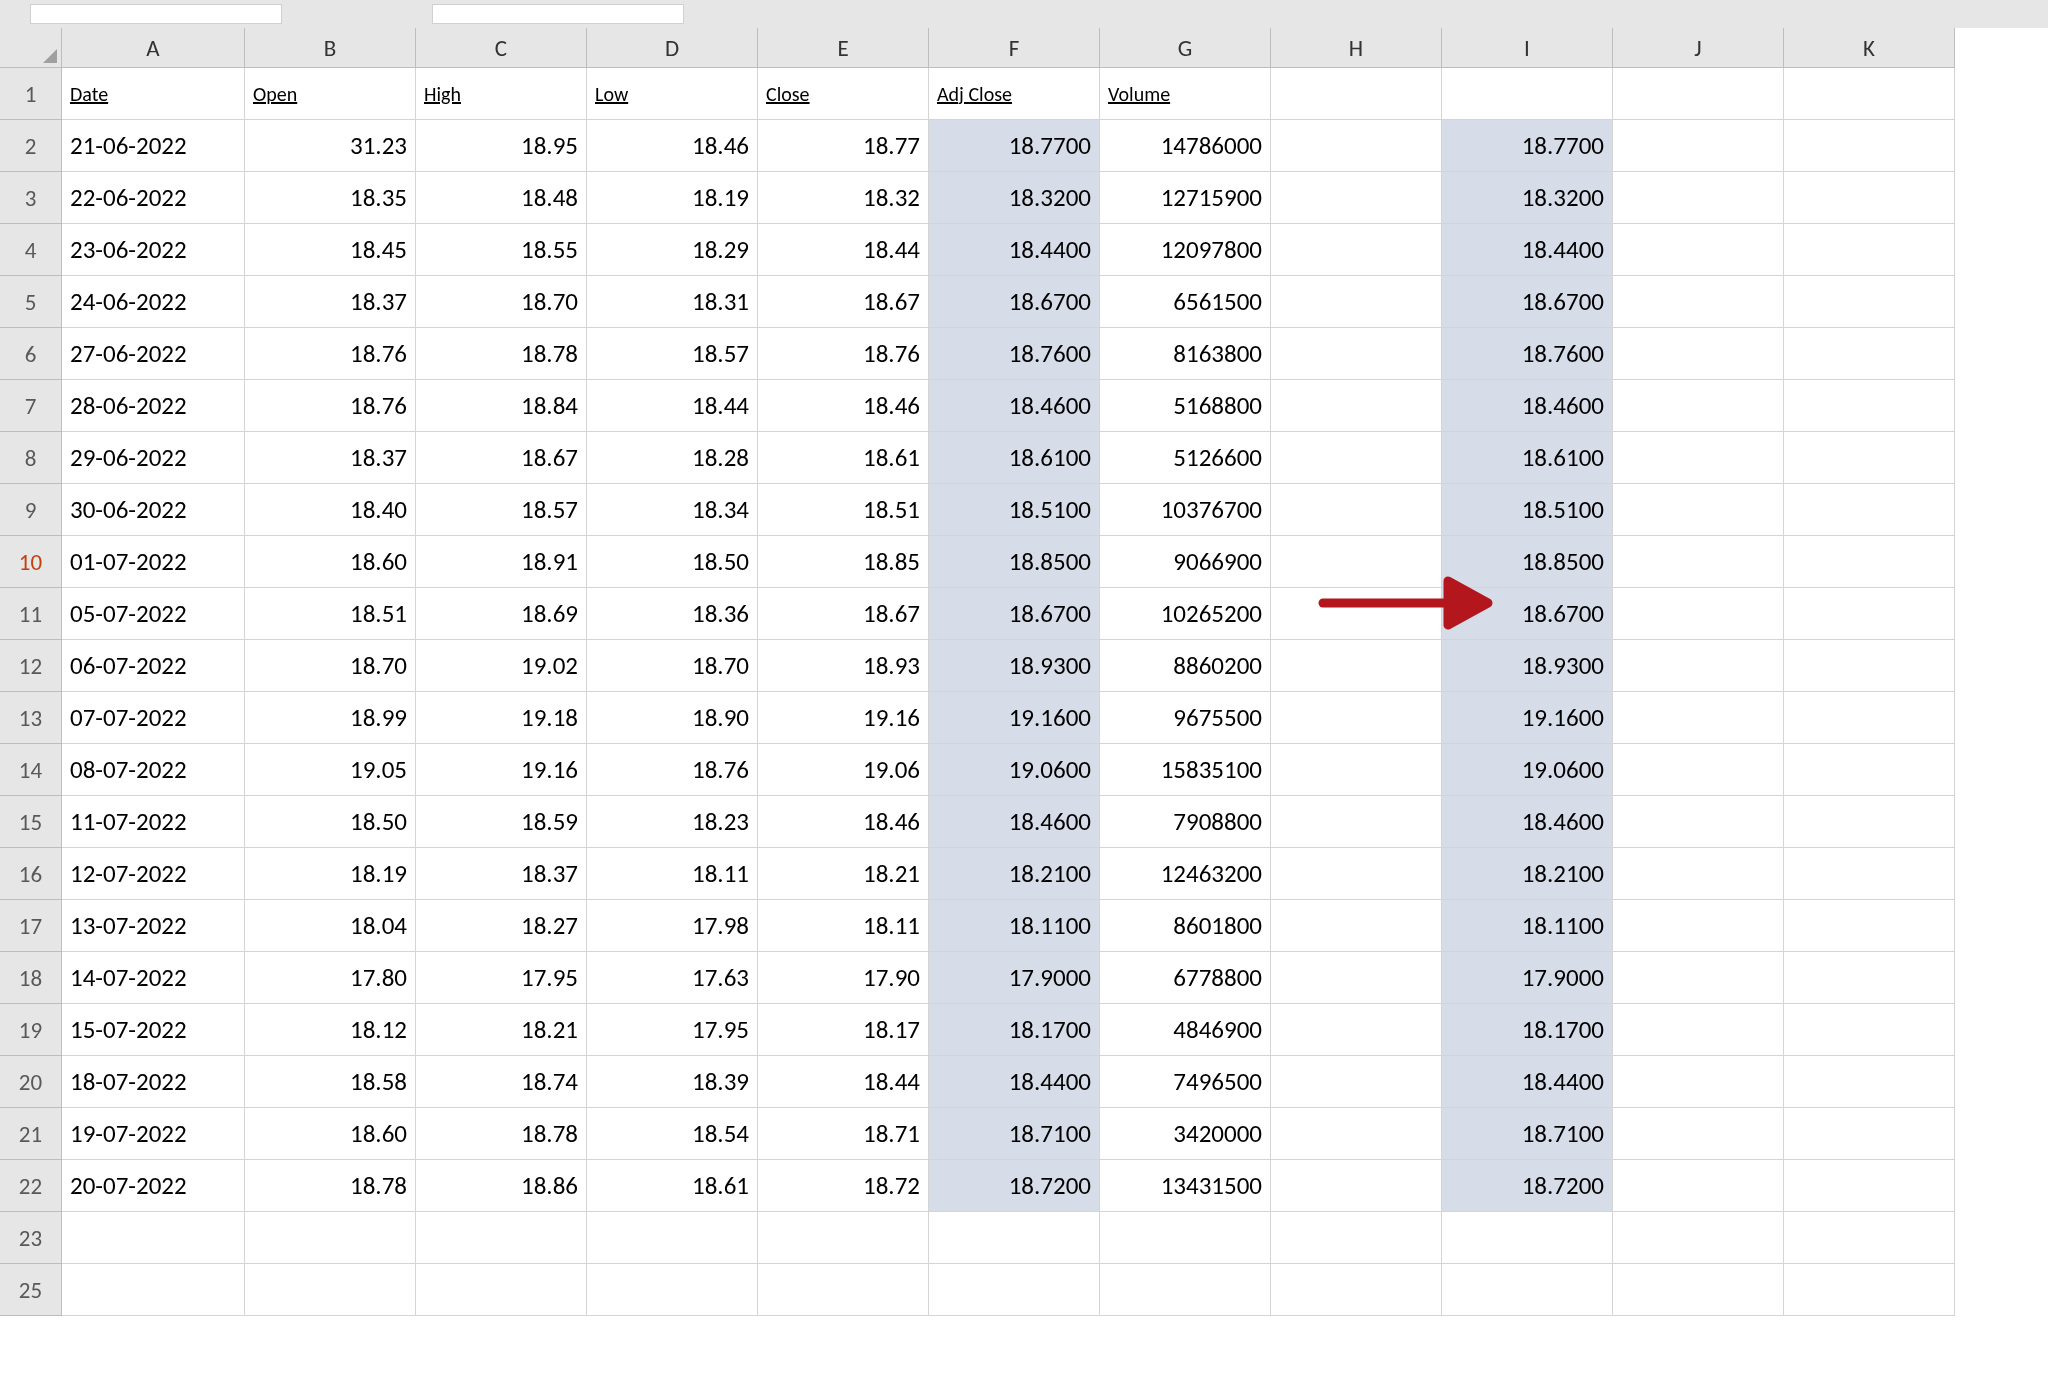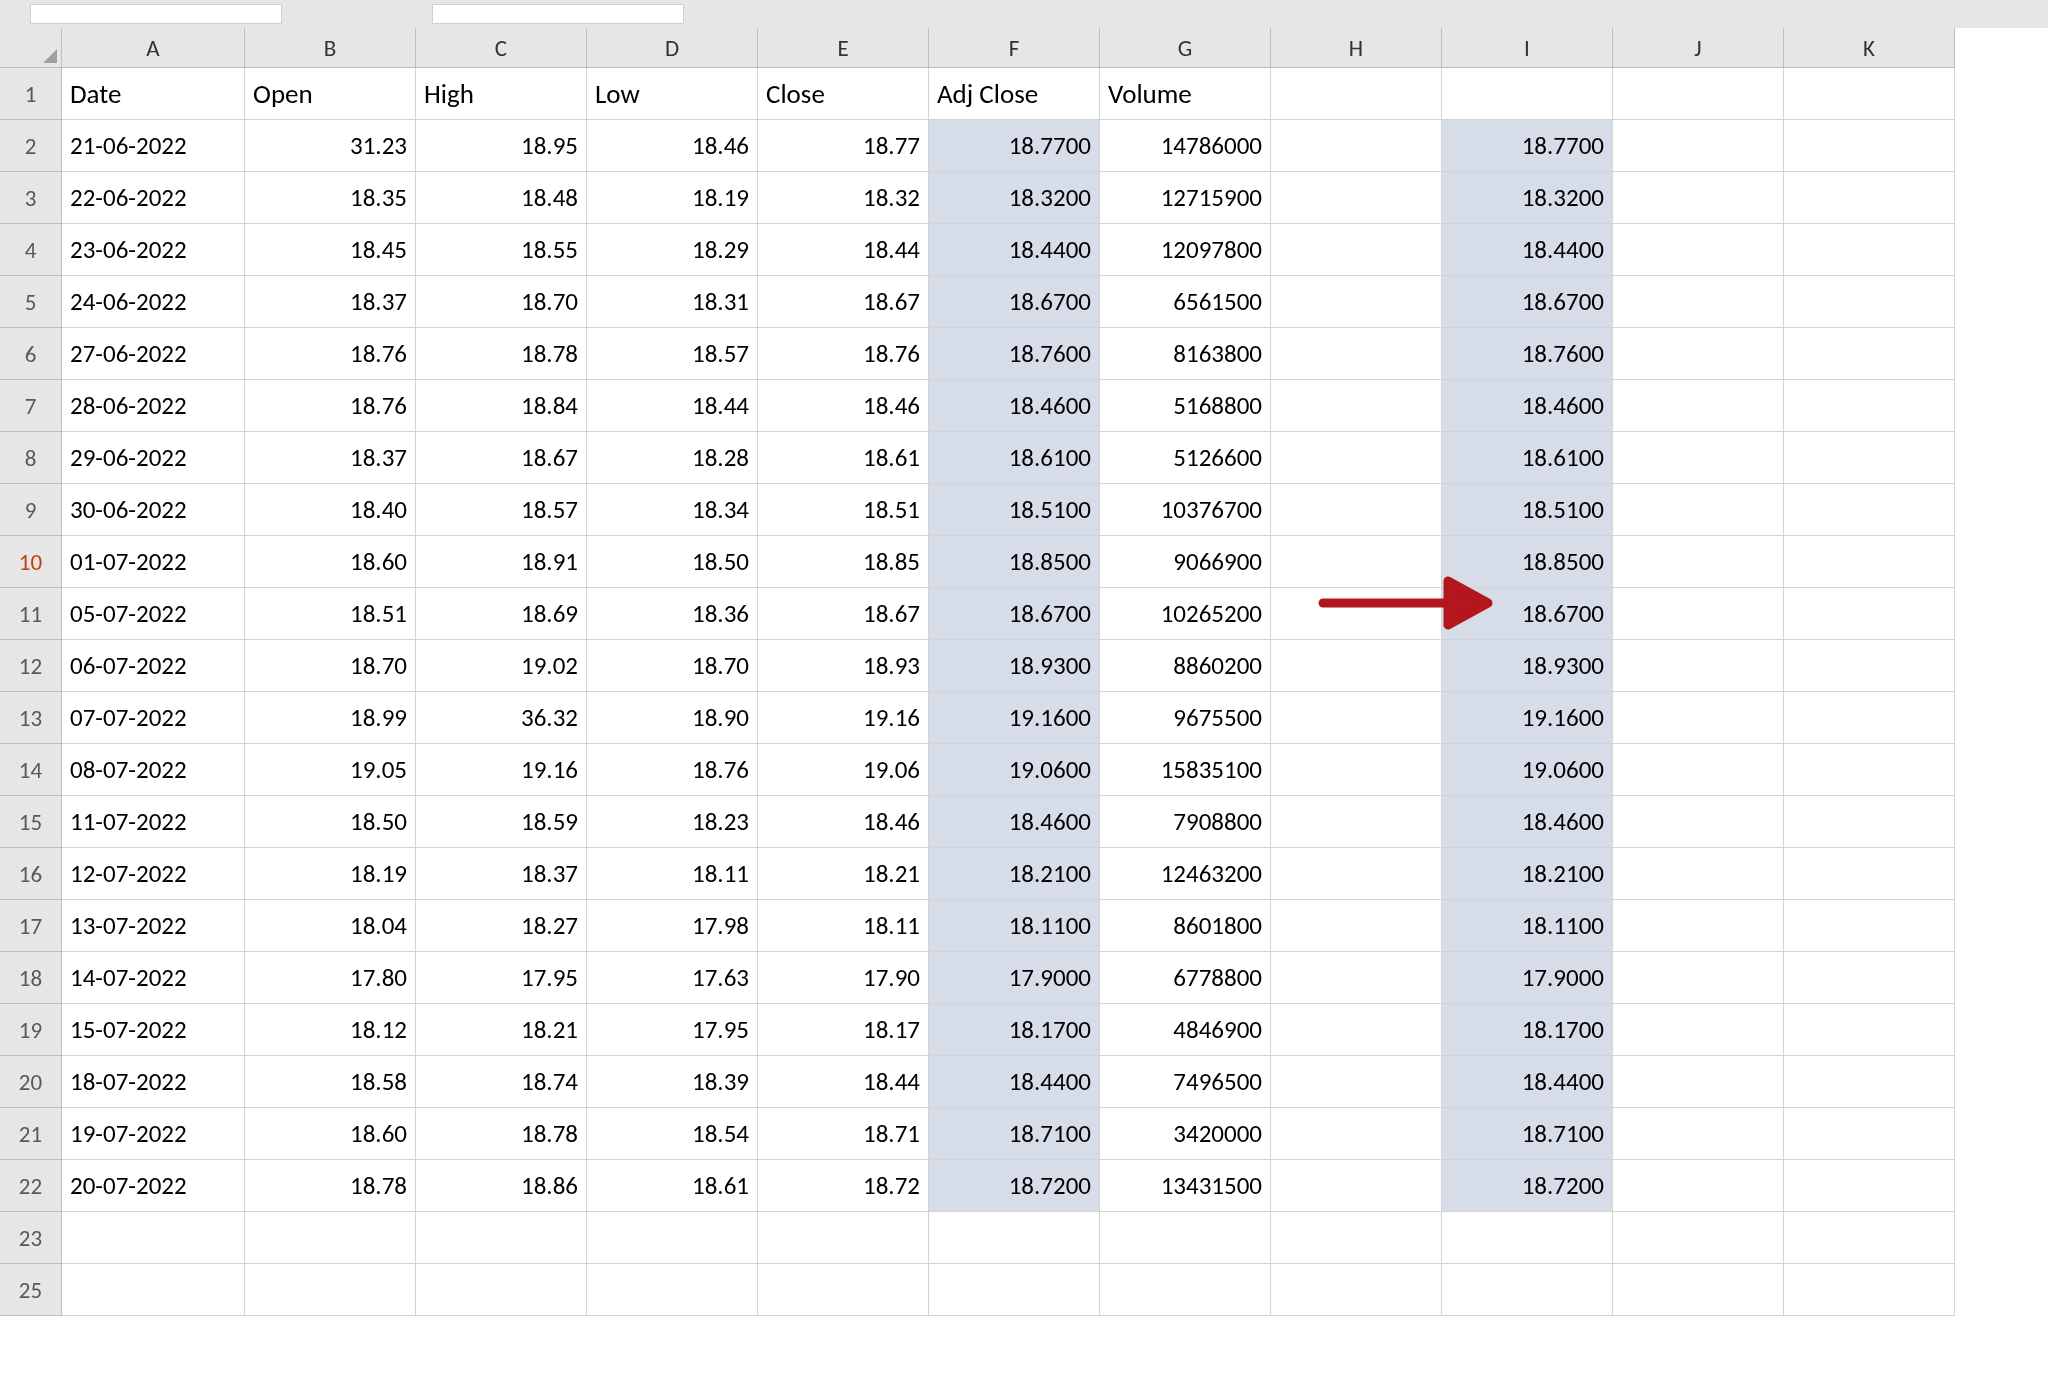--- a/index.html
+++ b/index.html
@@ -63,21 +63,21 @@
   .cell{
     font-size:25px;color:var(--cell-font);
     border-right:1px solid var(--grid-border);
     border-bottom:1px solid var(--grid-border);
     display:flex;align-items:center;padding:0 8px;cursor:cell;
     overflow:hidden;white-space:nowrap;
   }
   .left{justify-content:flex-start;}
   .right{justify-content:flex-end;}
   .hl{background:var(--highlight);}
-  .hdrcell{font-size:27px;}
+  .hdrcell{font-size:20px;text-decoration:underline;}
 
   
   .rh-sel{color:#c2410c;}
 
   
   .arrow{
     position:absolute;pointer-events:none;
   }
   .arrow svg{display:block;}
 </style>
@@ -285,21 +285,21 @@
         <div class="cell"></div>
         <div class="cell right hl">18.9300</div>
         <div class="cell"></div>
         <div class="cell"></div>
       </div>
 
       <div class="row">
         <div class="rh">13</div>
         <div class="cell left">07-07-2022</div>
         <div class="cell right">18.99</div>
-        <div class="cell right">36.32</div>
+        <div class="cell right">19.18</div>
         <div class="cell right">18.90</div>
         <div class="cell right">19.16</div>
         <div class="cell right hl">19.1600</div>
         <div class="cell right">9675500</div>
         <div class="cell"></div>
         <div class="cell right hl">19.1600</div>
         <div class="cell"></div>
         <div class="cell"></div>
       </div>
 

